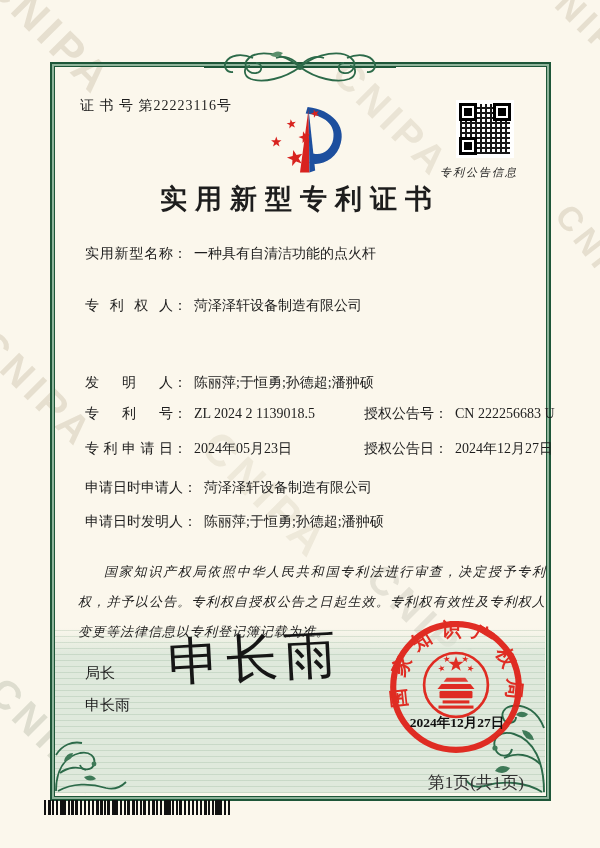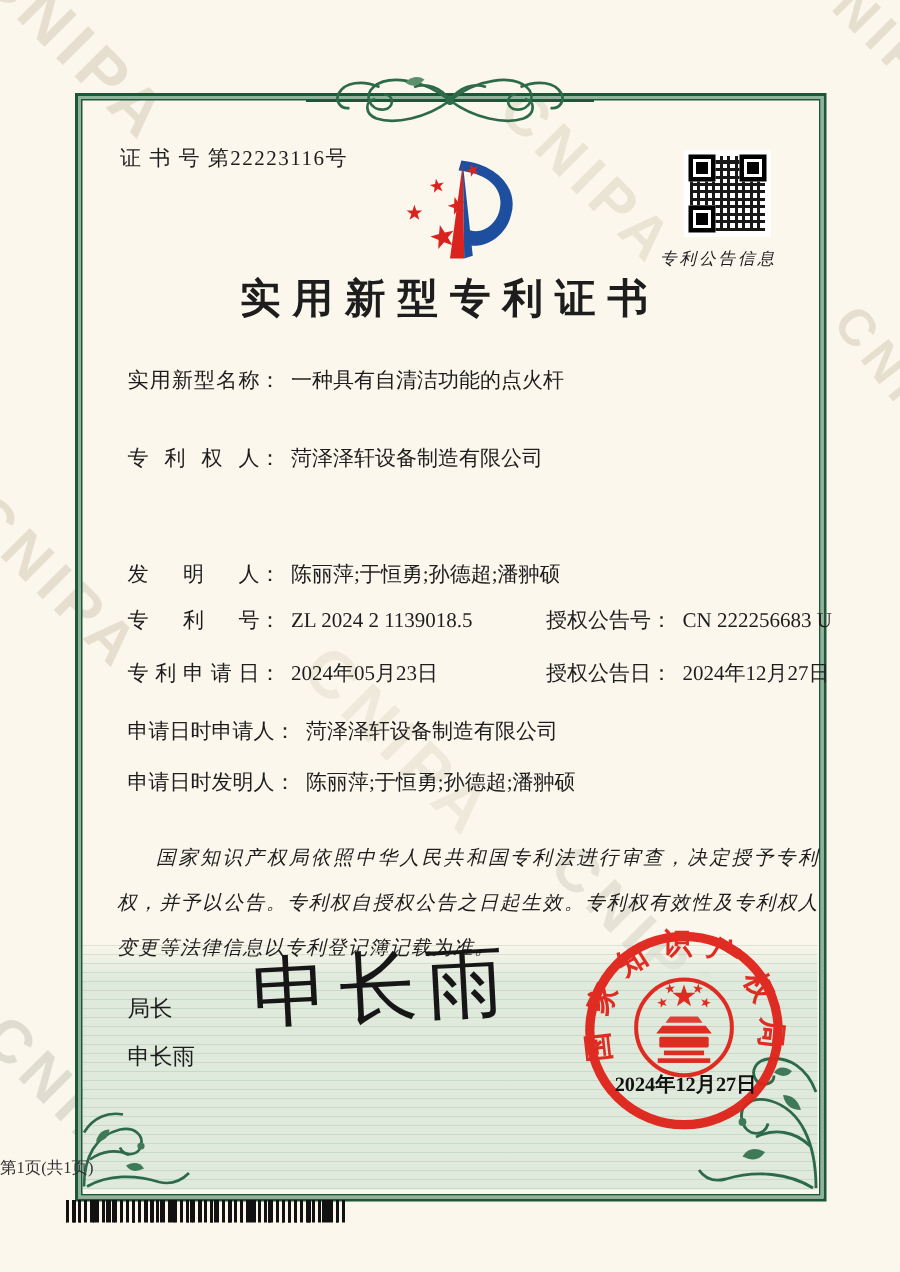--- a/index.html
+++ b/index.html
@@ -63,22 +63,22 @@
   
   #director{position:absolute;left:85px;top:657px;font-family:Liberation Serif, serif;
       font-size:15px;line-height:32px;z-index:6;}
   #signature{position:absolute;left:168px;top:624px;font-size:52px;letter-spacing:6px;
       transform:rotate(-3deg);color:#161616;z-index:6;white-space:nowrap;}
 
   #seal{position:absolute;left:386px;top:617px;z-index:7;opacity:.96;}
   #seal-date{position:absolute;left:396px;top:714px;width:122px;text-align:center;
       font-size:13.5px;font-weight:700;color:#111;z-index:8;white-space:nowrap;}
 
-  #footer-page{position:absolute;left:0;top:771px;width:524px;text-align:left;
-      font-size:11px;color:#333;z-index:6;}
+  #footer-page{position:absolute;left:0;top:771px;width:524px;text-align:right;
+      font-size:17px;color:#333;z-index:6;}
 
   #barcode{position:absolute;left:44px;top:800px;width:186px;height:15px;z-index:5;
       background:
         repeating-linear-gradient(90deg,#111 0 2px,rgba(0,0,0,0) 2px 4px),
         repeating-linear-gradient(90deg,rgba(0,0,0,0) 0 5px,#111 5px 7px,rgba(0,0,0,0) 7px 13px),
         repeating-linear-gradient(90deg,#111 0 1px,rgba(0,0,0,0) 1px 9px);}
 </style>
 </head>
 <body>
 

